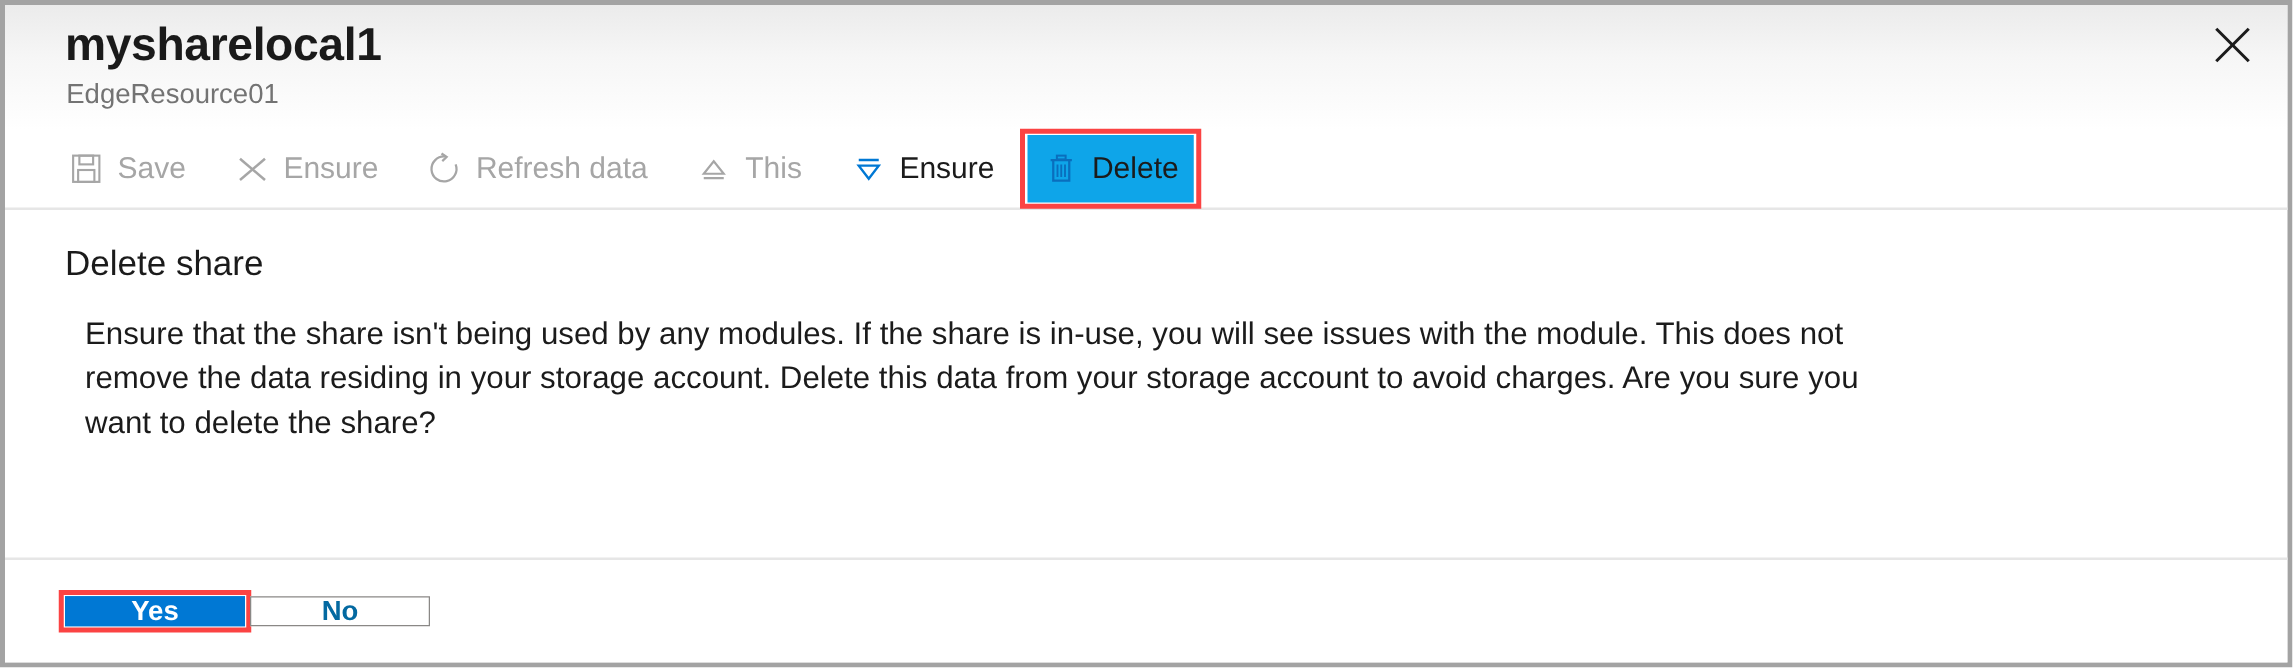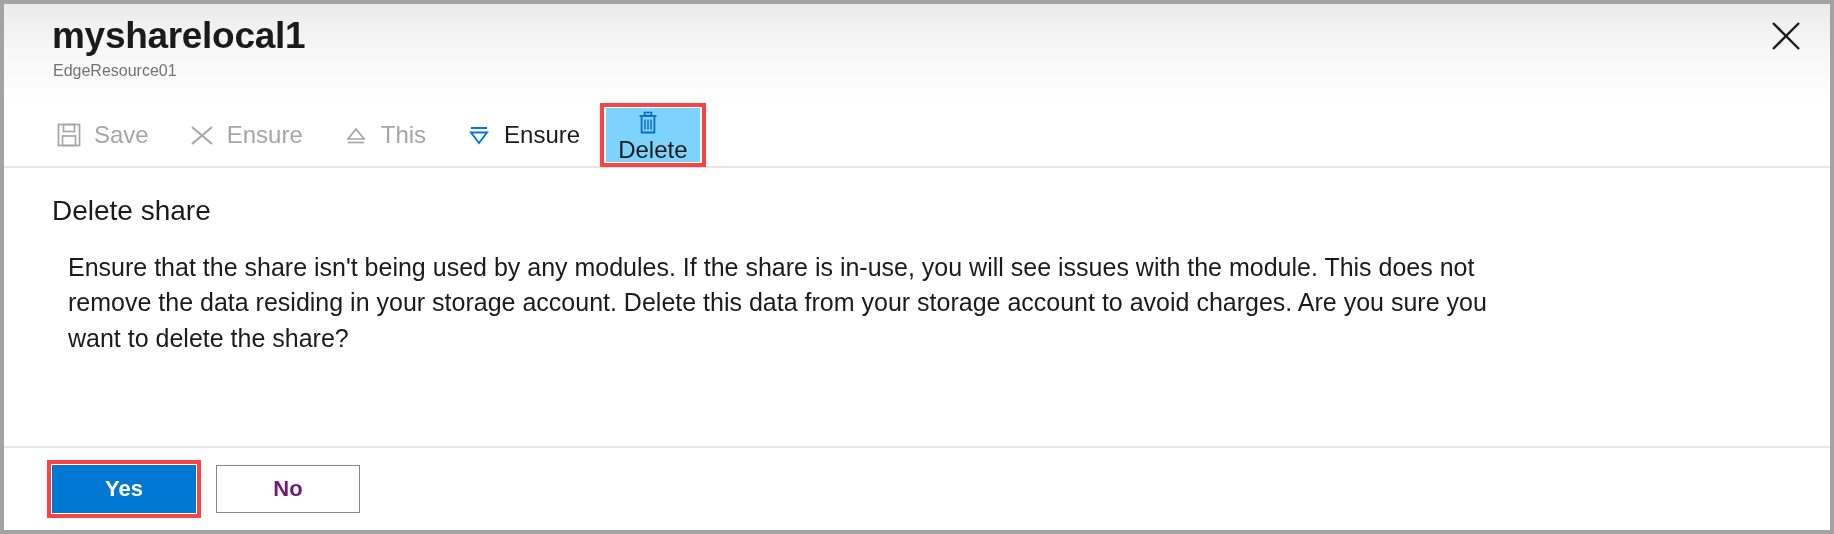--- a/index.html
+++ b/index.html
@@ -37,21 +37,21 @@
     font-weight: 700;
     color: #1a1a1a;
     letter-spacing: -0.3px;
     line-height: 1.1;
     white-space: nowrap;
   }
   .header-subtitle {
     position: absolute;
     left: 49px;
     top: 58px;
-    font-size: 16px;
+    font-size: 22px;
     color: #737373;
     white-space: nowrap;
   }
   .close-button {
     position: absolute;
     right: 20px;
     top: 8px;
     width: 48px;
     height: 48px;
     display: flex;
@@ -95,22 +95,21 @@
   .cmd .cmd-icon svg { display: block; }
   .cmd .cmd-label {
     font-size: 24px;
     color: #1b1b1b;
     line-height: 1;
   }
   .cmd.disabled { cursor: default; }
   .cmd.disabled .cmd-label { color: #a6a6a6; }
 
   .cmd.hovered {
-    background: #7dd3fc;
-    flex-direction: column;
+    background: #0ea5e9;
   }
   
   .cmd.annotated::after {
     content: "";
     position: absolute;
     left: -6px;
     top: -5px;
     right: -6px;
     bottom: -5px;
     border: 4px solid #fb4343;
@@ -145,42 +144,42 @@
     bottom: 0;
     height: 84px;
     border-top: 2px solid #e6e6e6;
     background: #ffffff;
     box-sizing: border-box;
     display: flex;
     align-items: center;
     padding-left: 48px;
   }
   .btn {
-    height: 48px;
+    height: 24px;
     min-width: 144px;
     font-size: 22px;
     font-weight: 700;
     display: inline-flex;
     align-items: center;
     justify-content: center;
     box-sizing: border-box;
     cursor: pointer;
     position: relative;
     padding: 0 14px;
   }
   .btn-primary {
     background: #0078d4;
     color: #ffffff;
     border: 1px solid #0078d4;
   }
   .btn-secondary {
     background: #ffffff;
-    color: #701a75;
+    color: #0369a1;
     border: 1px solid #8a8886;
-    margin-left: 20px;
+    margin-left: 4px;
   }
   .btn.annotated::after {
     content: "";
     position: absolute;
     left: -6px;
     top: -6px;
     right: -6px;
     bottom: -6px;
     border: 4px solid #fb4343;
     pointer-events: none;
@@ -221,20 +220,29 @@
     <div class="cmd disabled">
       <span class="cmd-icon">
         <svg width="28" height="28" viewBox="0 0 28 28" aria-hidden="true">
           <line x1="4" y1="6" x2="24" y2="23" stroke="#a6a6a6" stroke-width="2"></line>
           <line x1="24" y1="6" x2="4" y2="23" stroke="#a6a6a6" stroke-width="2"></line>
         </svg>
       </span>
       <span class="cmd-label">Ensure</span>
     </div>
 
+    <div class="cmd disabled">
+      <span class="cmd-icon">
+        <svg width="28" height="28" viewBox="0 0 28 28" aria-hidden="true">
+          <path d="M22.5 10.5 A10 10 0 1 1 14 4.2" fill="none" stroke="#a6a6a6" stroke-width="1.8"></path>
+          <path d="M11.2 1.8 L15.3 4.6 L11.8 7.9" fill="none" stroke="#a6a6a6" stroke-width="1.8"></path>
+        </svg>
+      </span>
+      <span class="cmd-label">Refresh data</span>
+    </div>
 
 
     <div class="cmd disabled">
       <span class="cmd-icon">
         <svg width="28" height="28" viewBox="0 0 28 28" aria-hidden="true">
           <path d="M14 8 L22 18 L6 18 Z" fill="none" stroke="#a6a6a6" stroke-width="1.7"></path>
           <line x1="6" y1="21.5" x2="22" y2="21.5" stroke="#a6a6a6" stroke-width="1.7"></line>
         </svg>
       </span>
       <span class="cmd-label">This</span>

